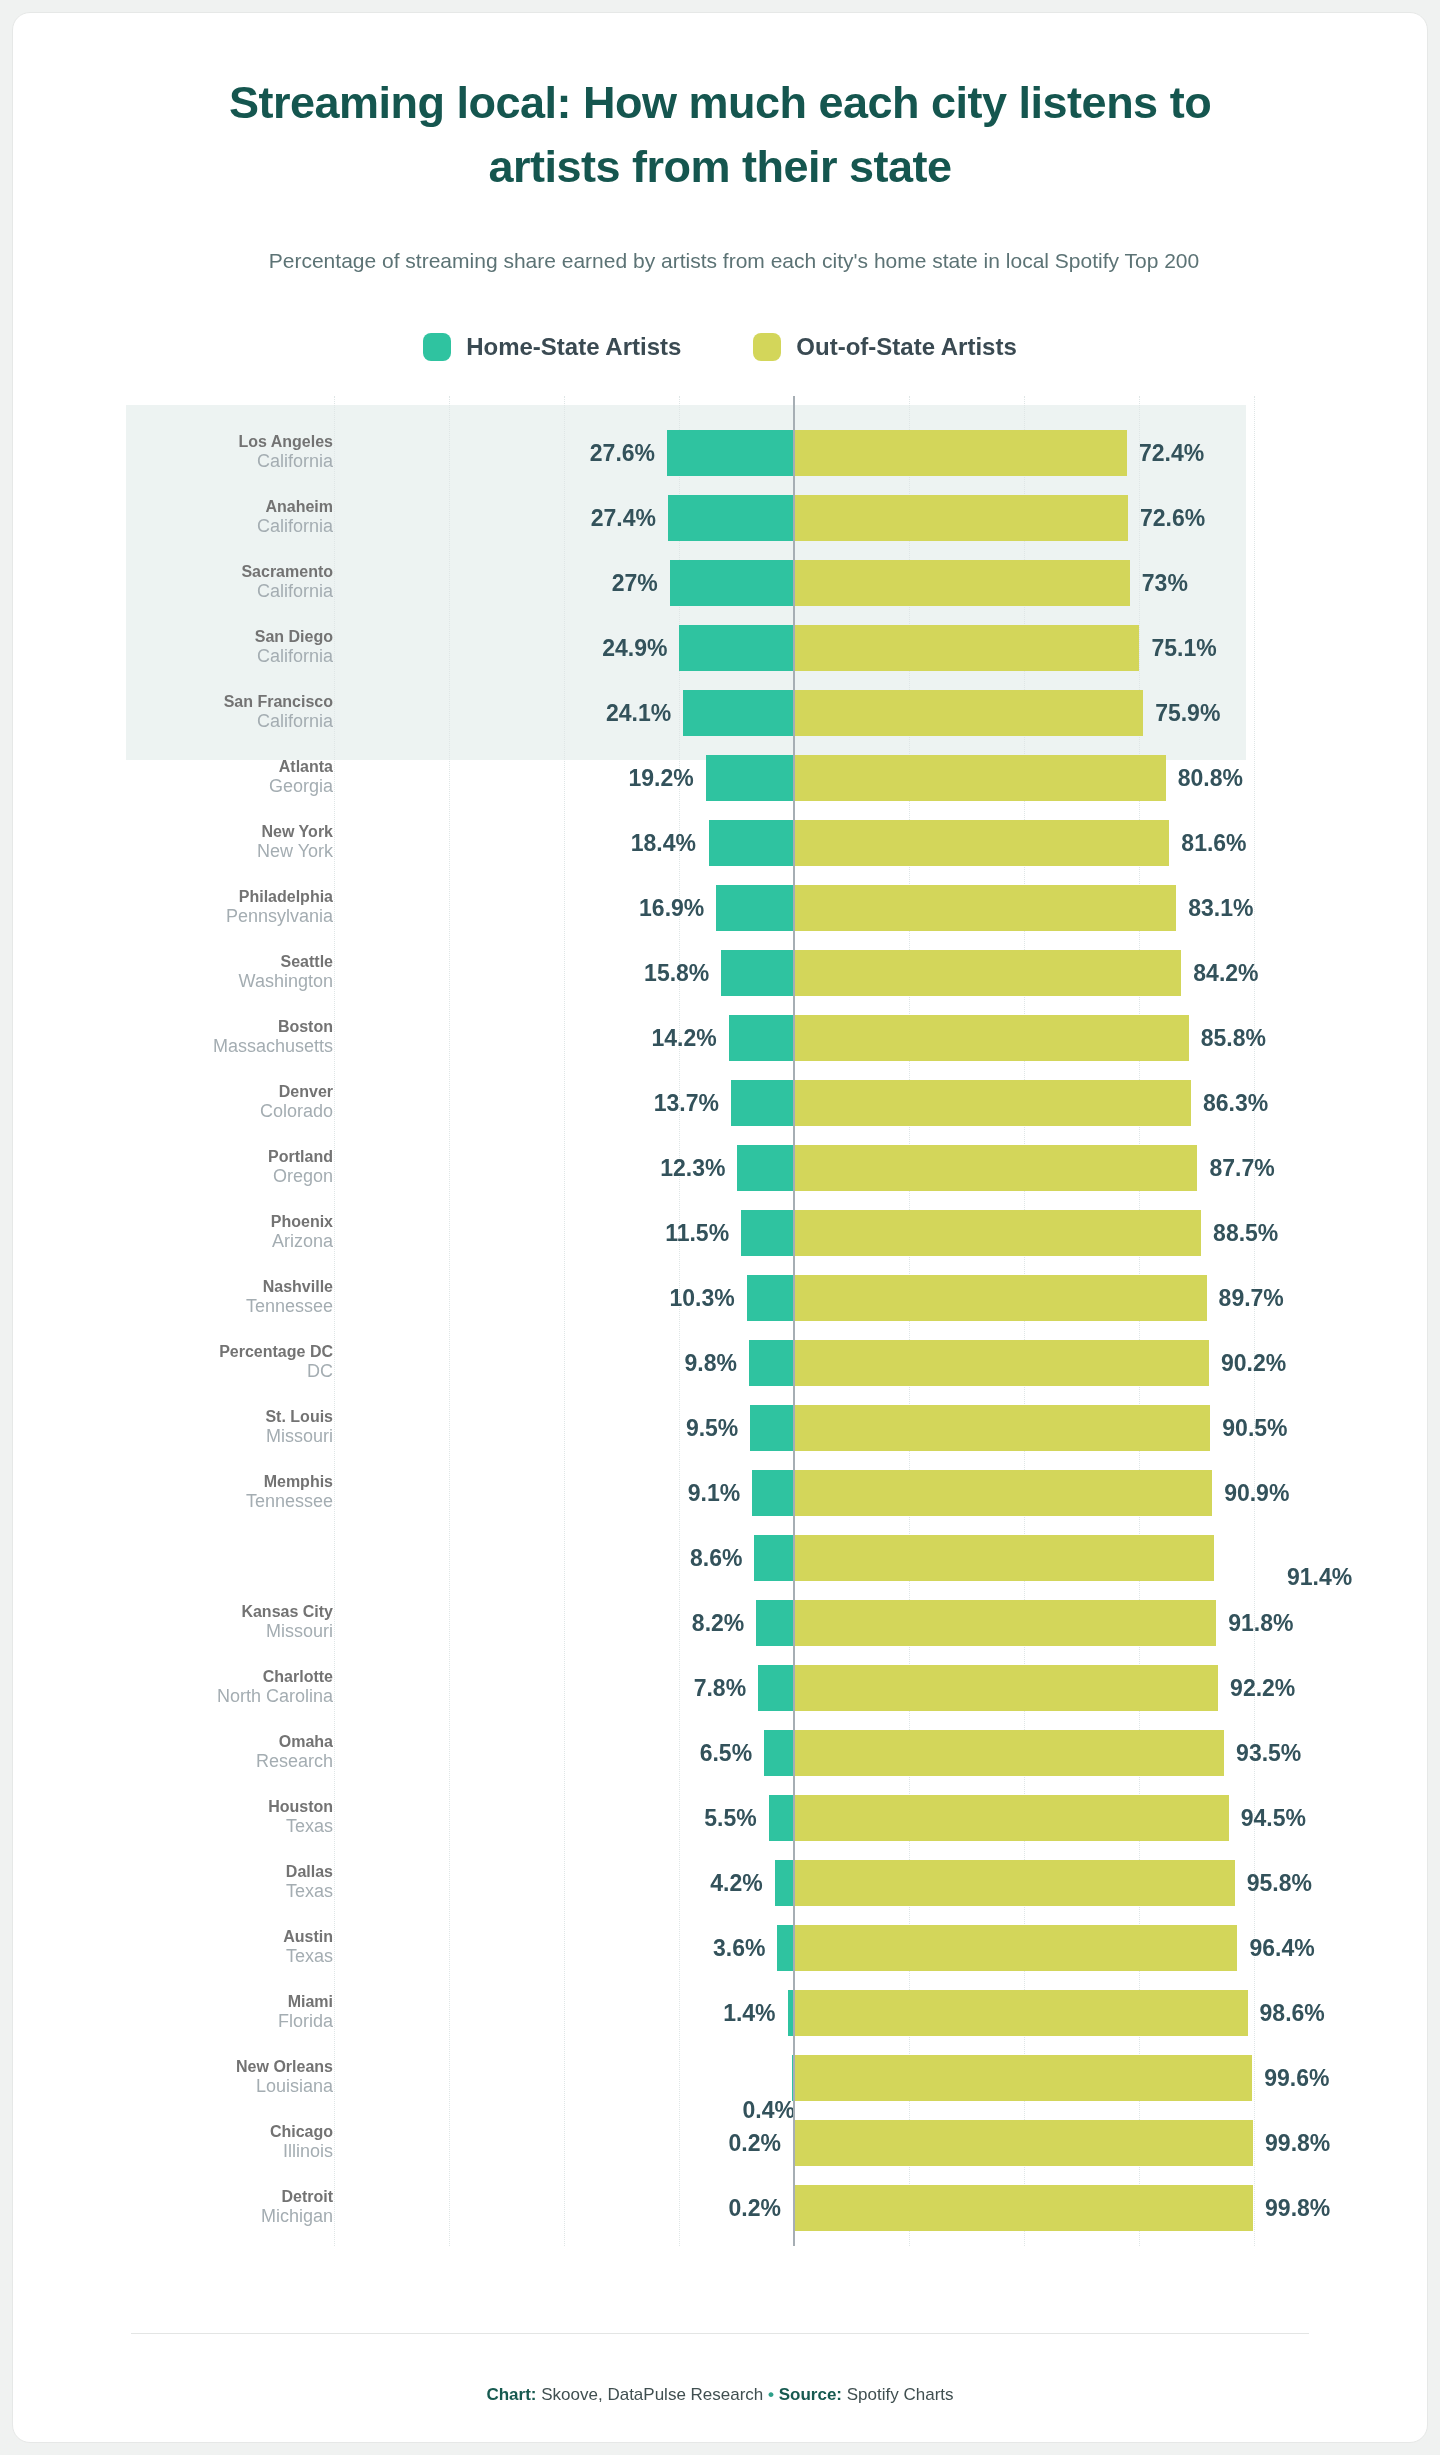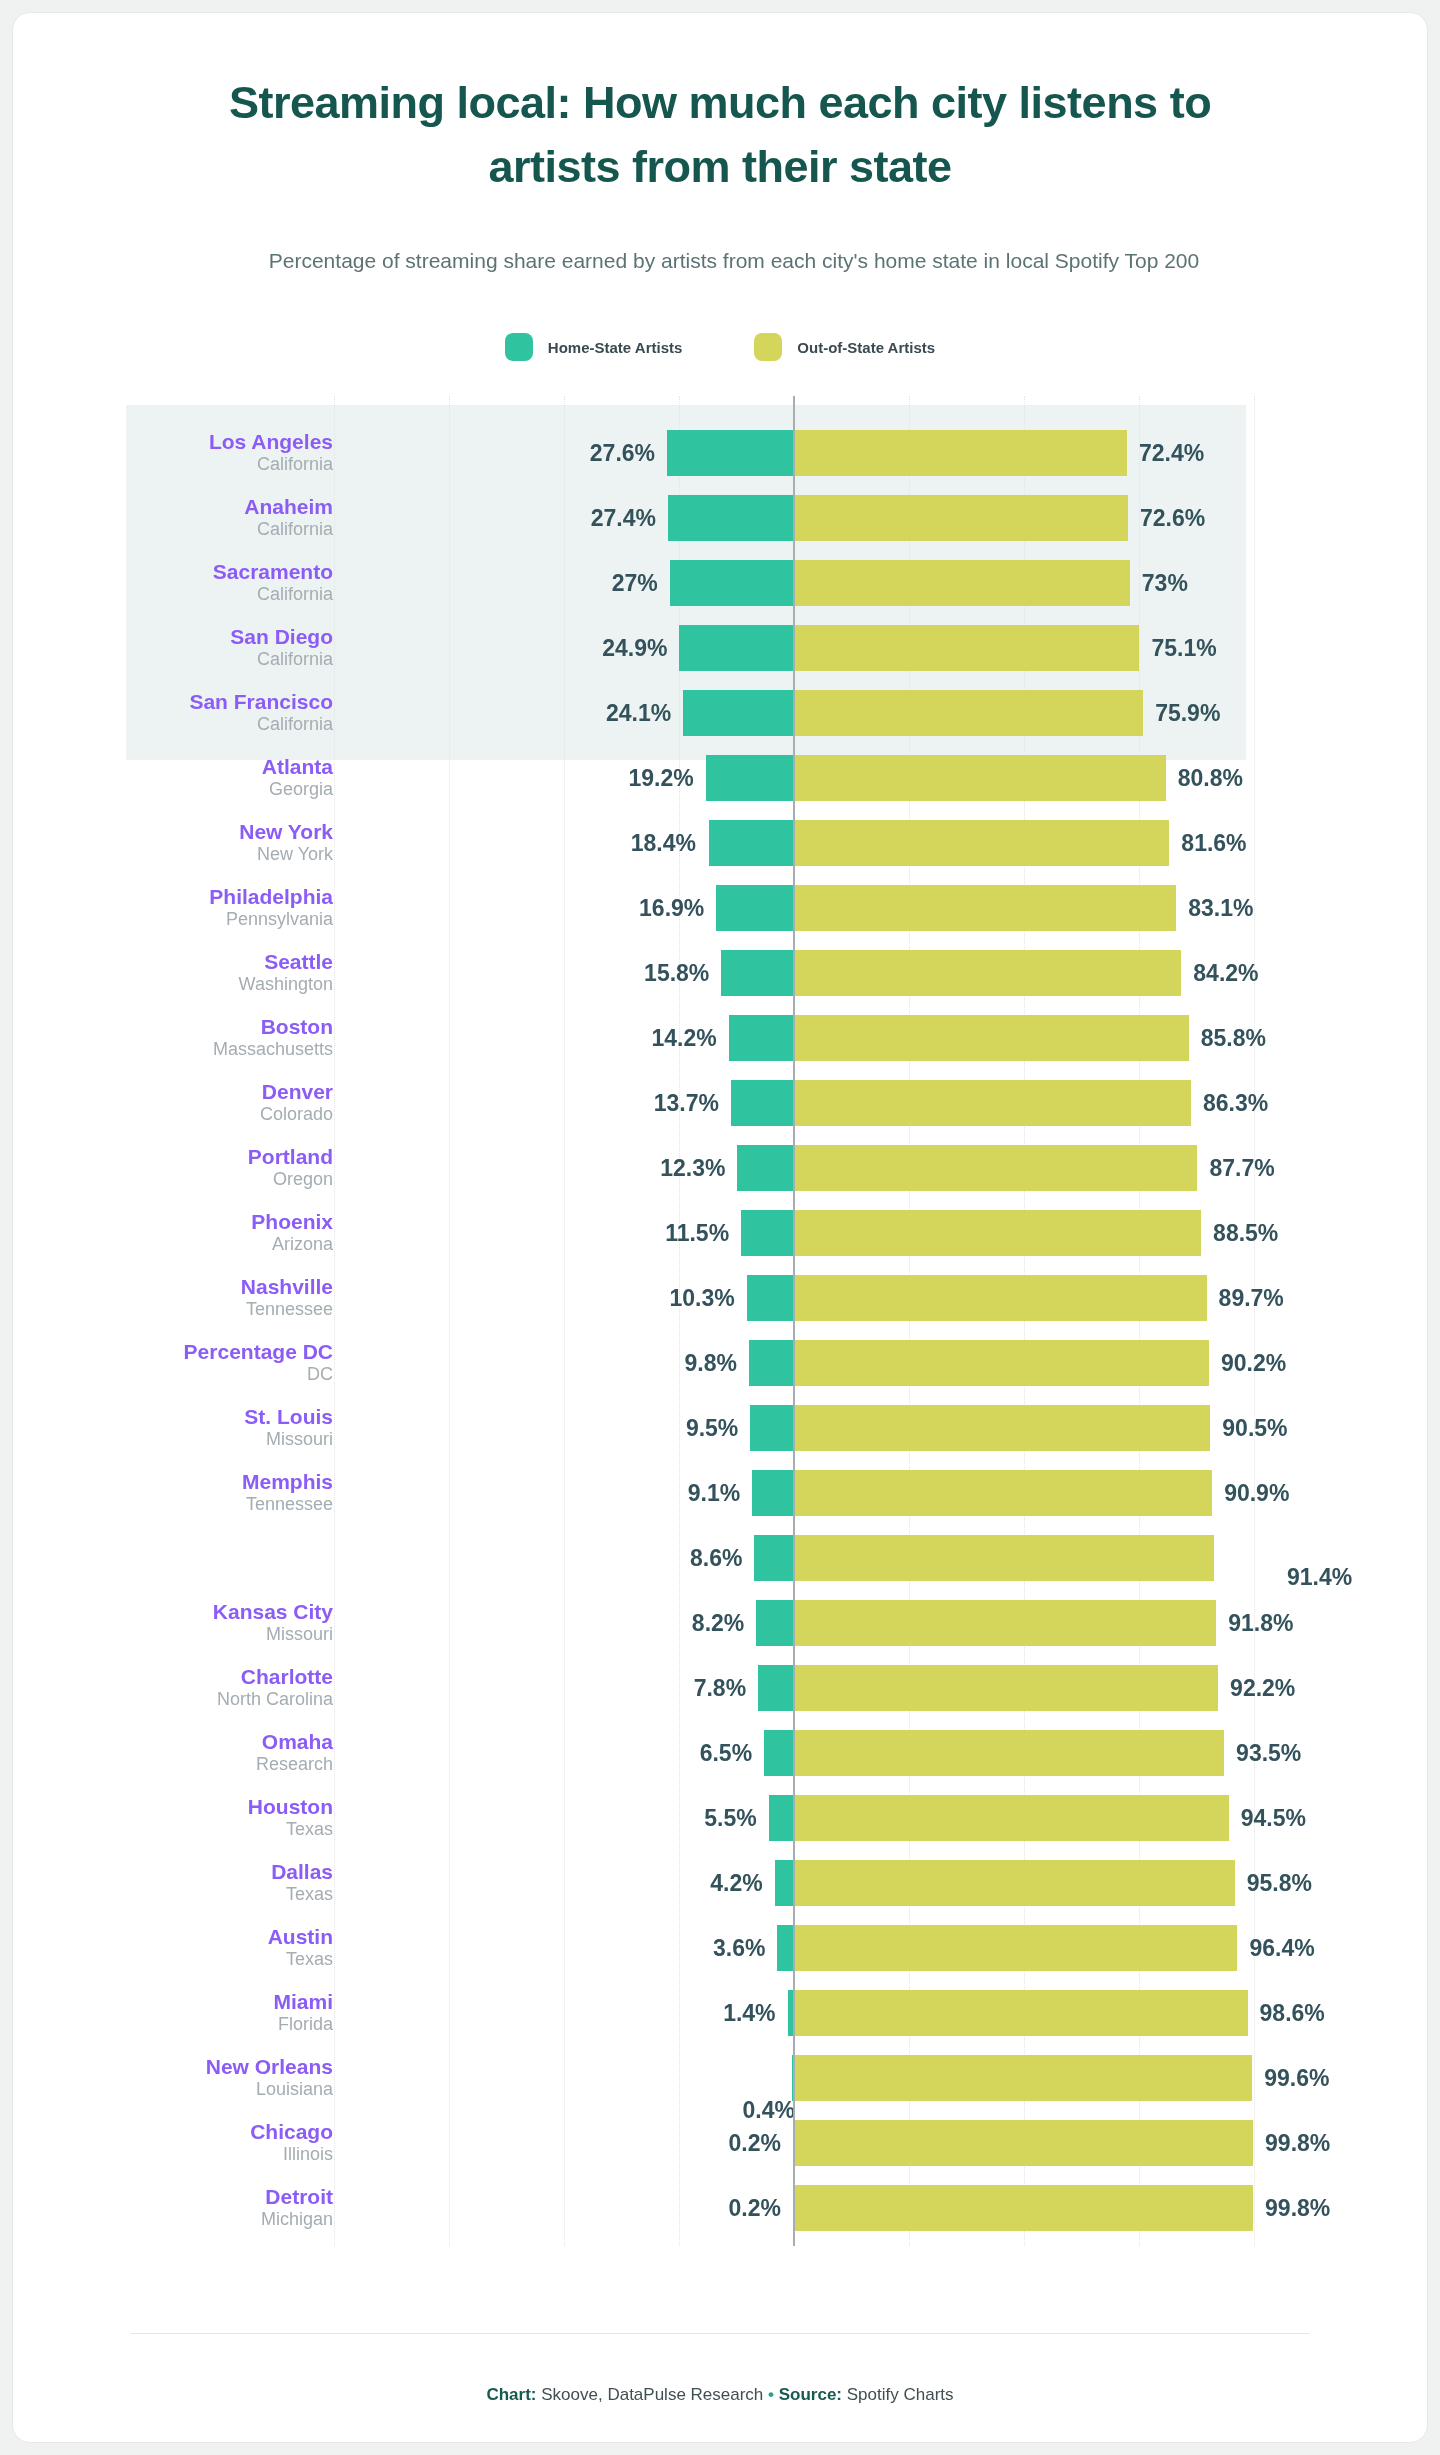--- a/index.html
+++ b/index.html
@@ -24,41 +24,41 @@
     text-align:center;font-size:21px;color:#5c7375;padding-left:28px;
   }
   .legend{
     position:absolute;top:320px;left:0;right:0;
     display:flex;justify-content:center;align-items:center;gap:72px;
   }
   .legend-item{display:flex;align-items:center;gap:15px;}
   .swatch{width:28px;height:28px;border-radius:8px;display:inline-block;}
   .swatch-home{background:#2fc3a0;}
   .swatch-out{background:#d3d65a;}
-  .legend-label{font-size:15px;font-weight:bold;color:#3a4a52;}
+  .legend-label{font-size:24px;font-weight:bold;color:#3a4a52;}
   .chart{position:absolute;inset:0;}
   .band{
     position:absolute;left:113px;top:392px;width:1120px;height:355px;
     background:#edf3f2;z-index:0;
   }
   .gridline{
     position:absolute;top:383px;height:1850px;width:0;
     border-left:1px dotted #dfe6e6;z-index:1;
   }
   .axis{
     position:absolute;left:780px;top:383px;width:2px;height:1850px;
     background:#a6aeb4;z-index:4;
   }
   #rows{position:absolute;left:0;top:407px;width:1416px;z-index:2;}
   .row{position:relative;height:65px;}
   .name-block{
     position:absolute;left:0;width:320px;top:50%;transform:translateY(-50%);
     text-align:right;
   }
-  .city{font-size:21px;font-weight:bold;color:#8b5cf6;line-height:1.15;}
+  .city{font-size:16px;font-weight:bold;color:#737373;line-height:1.15;}
   .state{font-size:18px;color:#a4adb2;line-height:1.2;}
   .bar{position:absolute;top:9.5px;height:46px;}
   .bar-home{background:#2fc3a0;}
   .bar-out{background:#d3d65a;}
   .pct{
     position:absolute;top:50%;transform:translateY(-50%);
     font-size:23px;font-weight:bold;color:#33525b;white-space:nowrap;
   }
   .divider{
     position:absolute;top:2320px;left:118px;right:118px;

